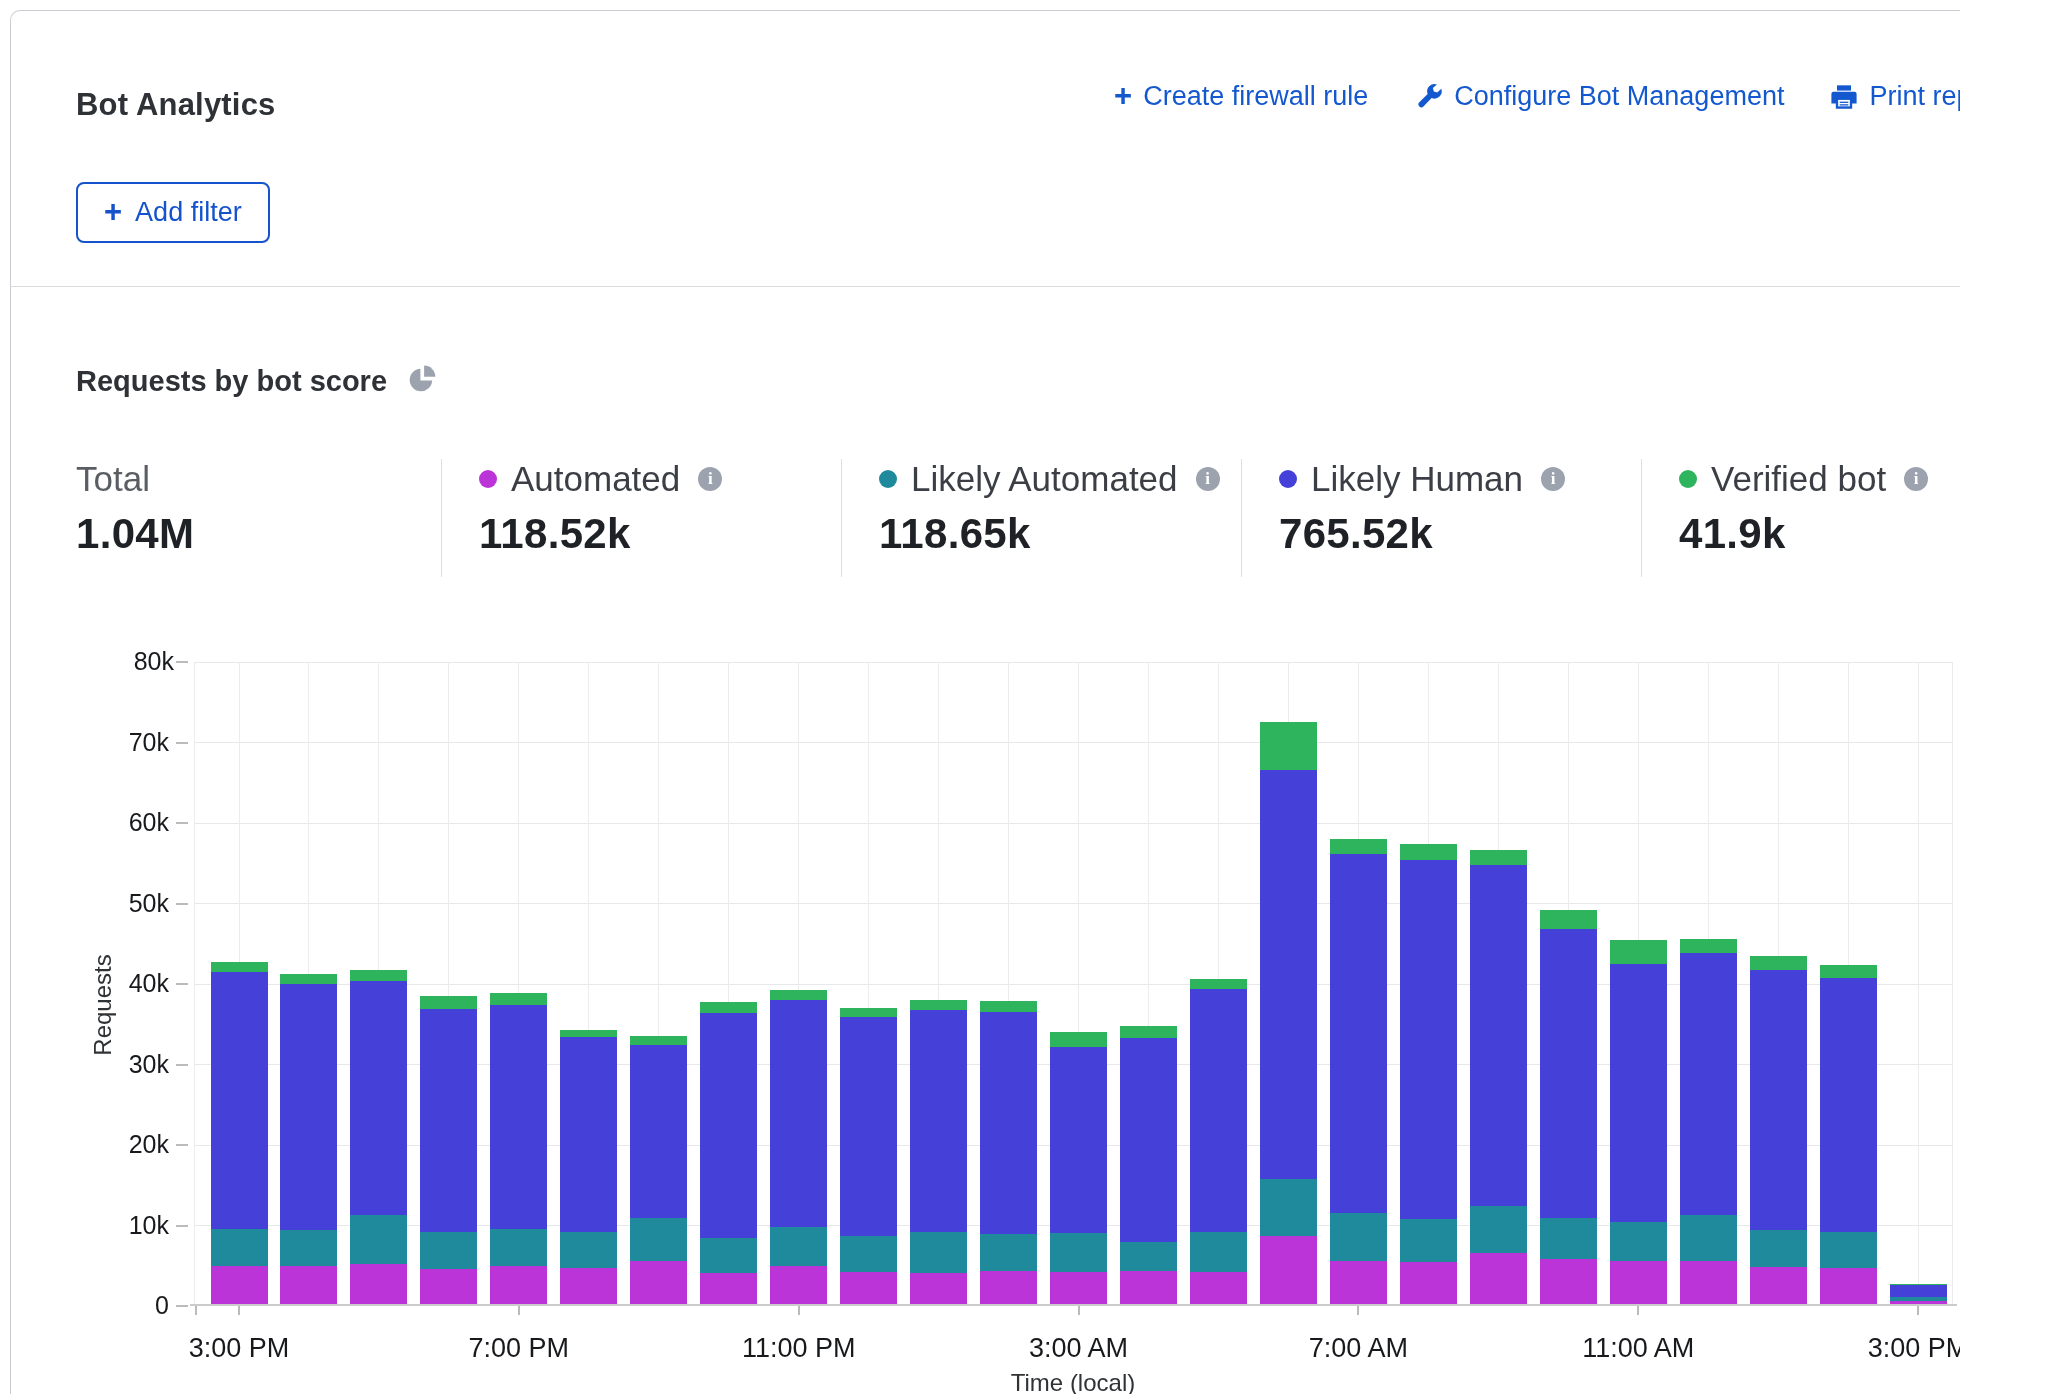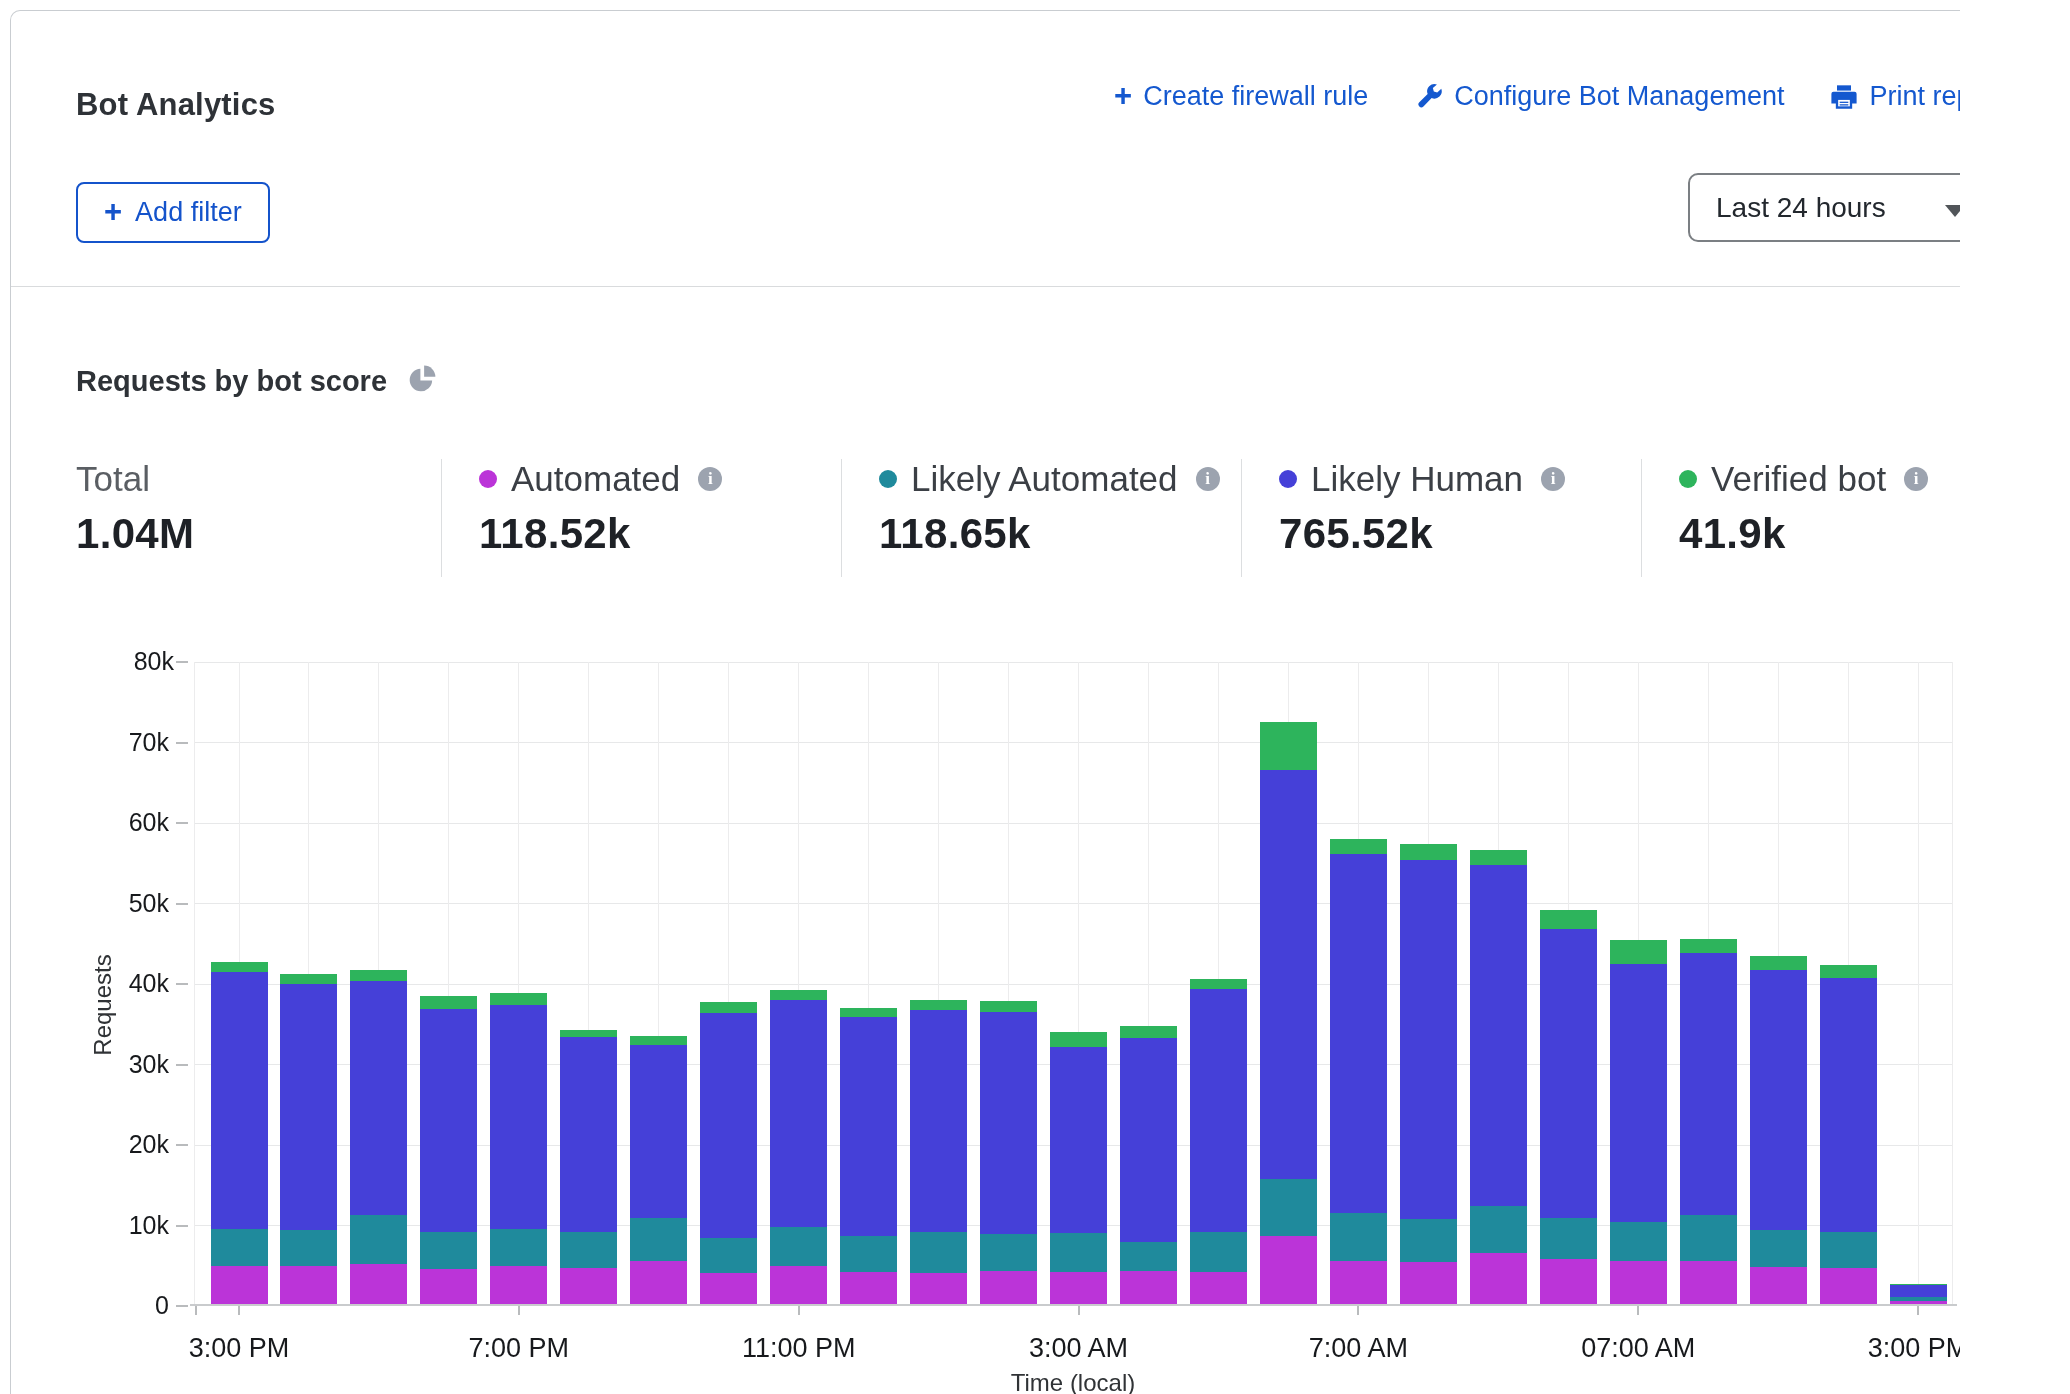--- a/index.html
+++ b/index.html
@@ -126,24 +126,20 @@
         </span>
         <span>Print report</span>
       </div>
     </div>
 
     <button class="add-filter-btn">
       <span class="plus-glyph">+</span>
       <span>Add filter</span>
     </button>
 
-    <div class="time-range">
-      <span>Last 24 hours</span>
-      <span class="caret-down"></span>
-    </div>
 
     <div class="divider"></div>
 
     <div class="section-title-row">
       <span class="section-title">Requests by bot score</span>
       <span>
         <svg width="30" height="30" viewBox="0 0 28 28">
           <path d="M12.5 4.5a10.5 10.5 0 1 0 11 11h-11z" fill="#9CA3AF"></path>
           <path d="M16 1.5a10.5 10.5 0 0 1 10.5 10.5H16z" fill="#9CA3AF"></path>
         </svg>
@@ -411,20 +407,20 @@
         <div class="xlabel" style="left: 148px; top: 1322px;">3:00 PM</div>
         <div class="xtick" style="left: 506.84px; top: 1295px;"></div>
         <div class="xlabel" style="left: 427.84px; top: 1322px;">7:00 PM</div>
         <div class="xtick" style="left: 786.68px; top: 1295px;"></div>
         <div class="xlabel" style="left: 707.68px; top: 1322px;">11:00 PM</div>
         <div class="xtick" style="left: 1066.52px; top: 1295px;"></div>
         <div class="xlabel" style="left: 987.52px; top: 1322px;">3:00 AM</div>
         <div class="xtick" style="left: 1346.36px; top: 1295px;"></div>
         <div class="xlabel" style="left: 1267.36px; top: 1322px;">7:00 AM</div>
         <div class="xtick" style="left: 1626.2px; top: 1295px;"></div>
-        <div class="xlabel" style="left: 1547.2px; top: 1322px;">07:00 AM</div>
+        <div class="xlabel" style="left: 1547.2px; top: 1322px;">11:00 AM</div>
         <div class="xtick" style="left: 1906.04px; top: 1295px;"></div>
         <div class="xlabel" style="left: 1827.04px; top: 1322px;">3:00 PM</div>
         <div class="xtick" style="left: 184px; top: 1295px;"></div>
       </div>
 
   </div>
 </div>
 
 </body></html>

